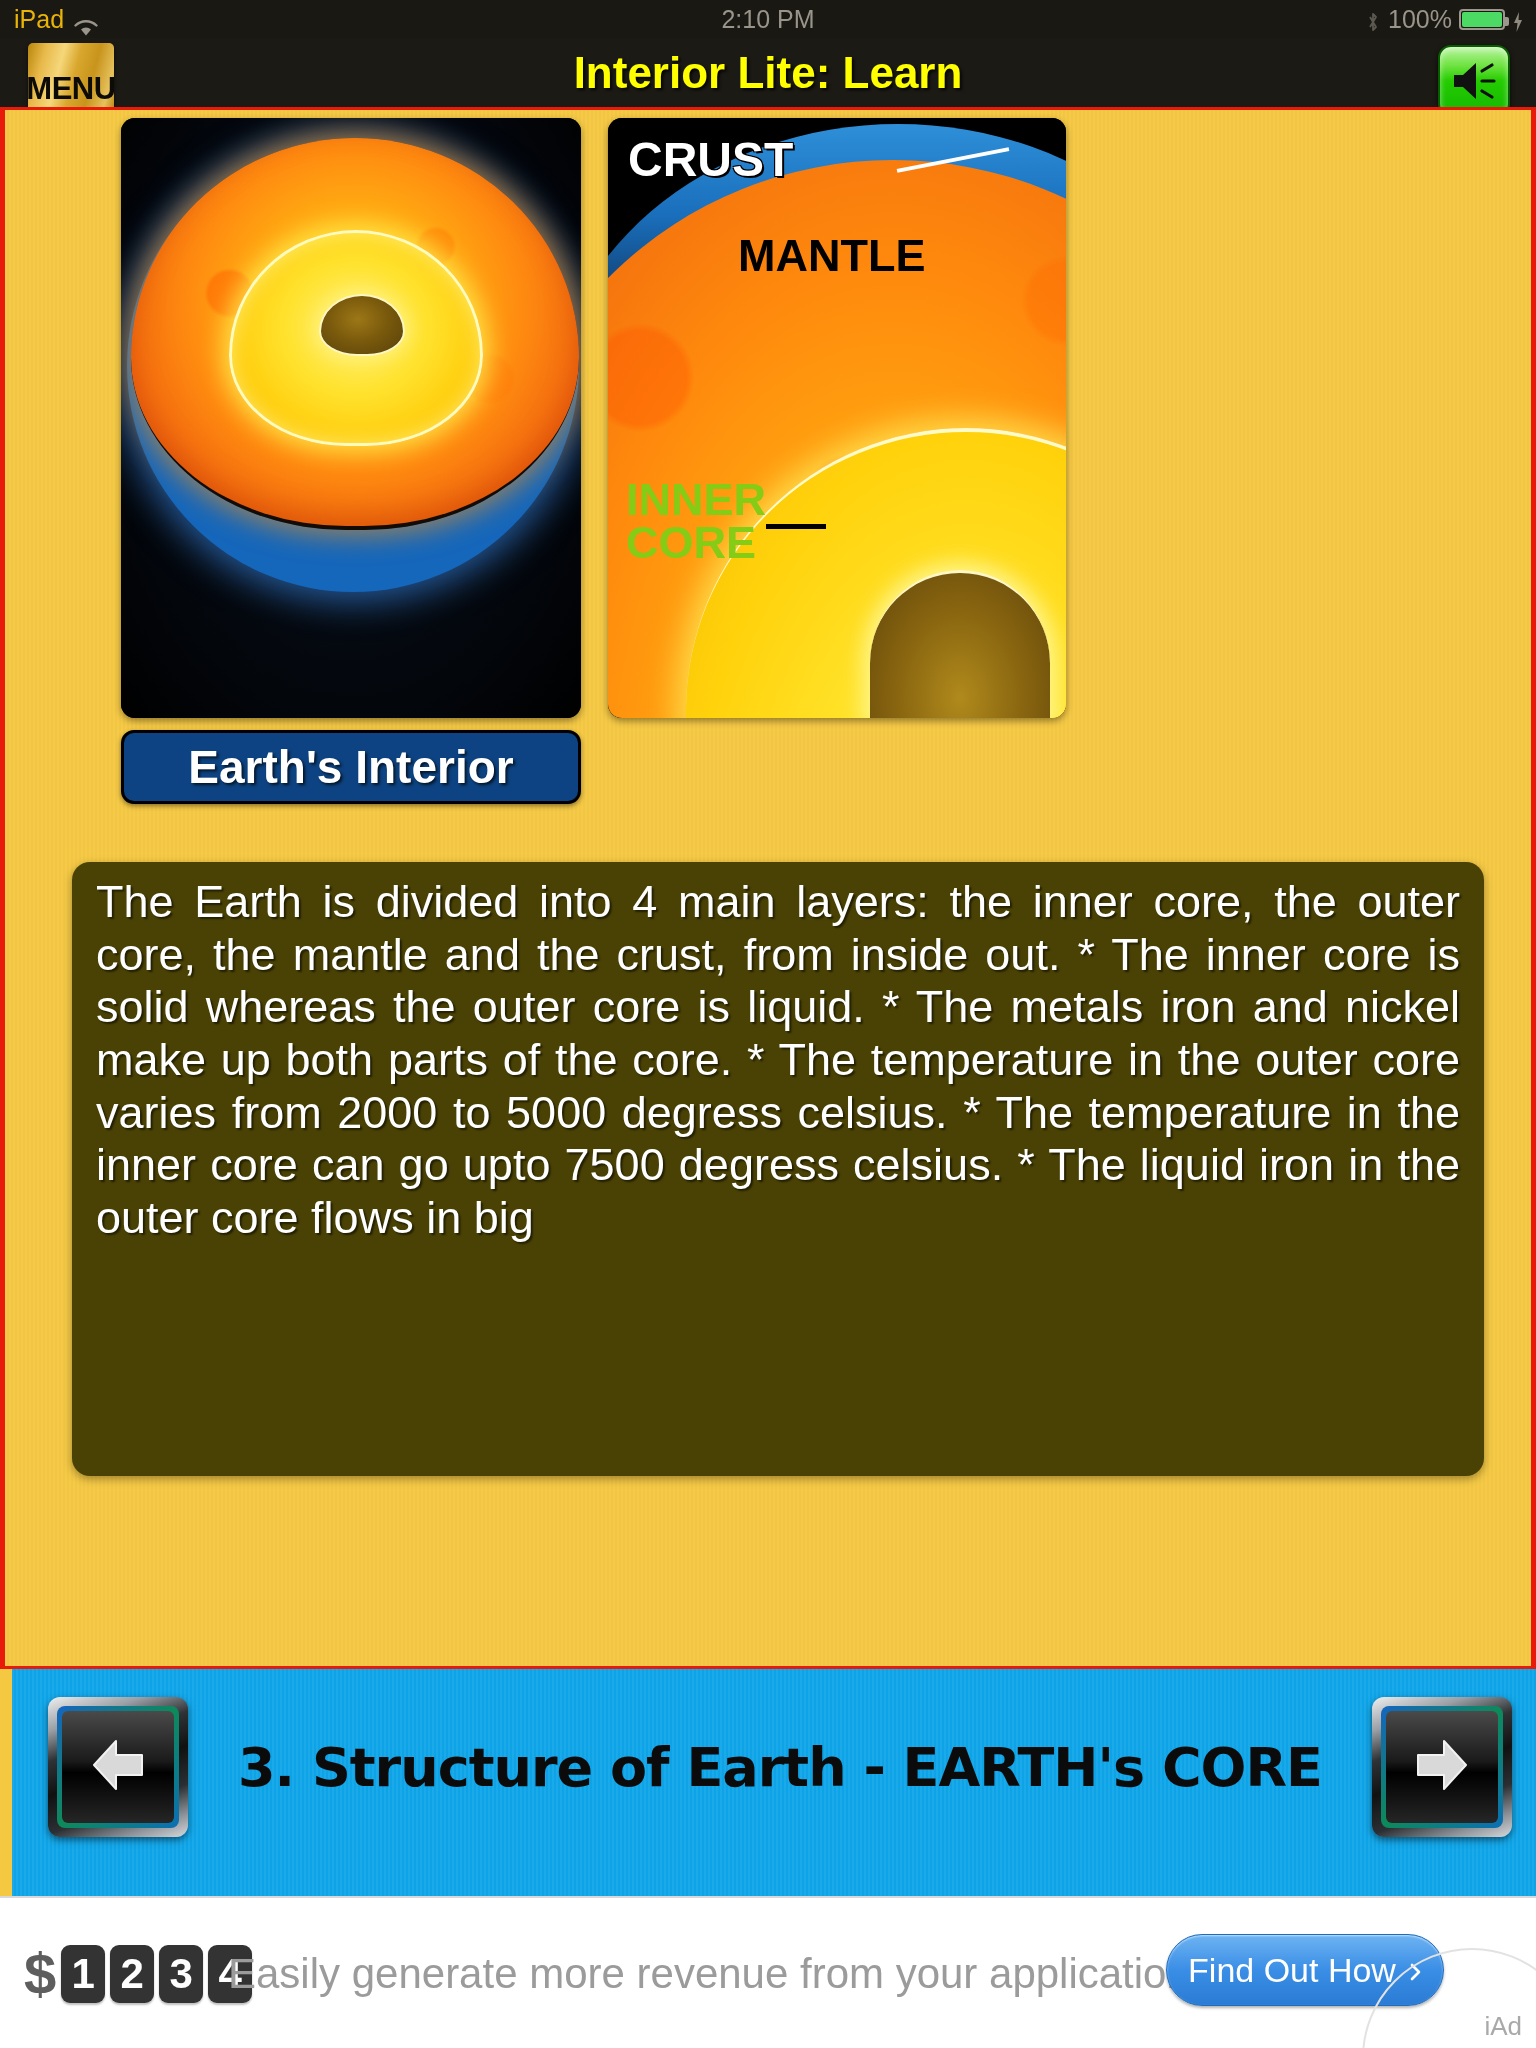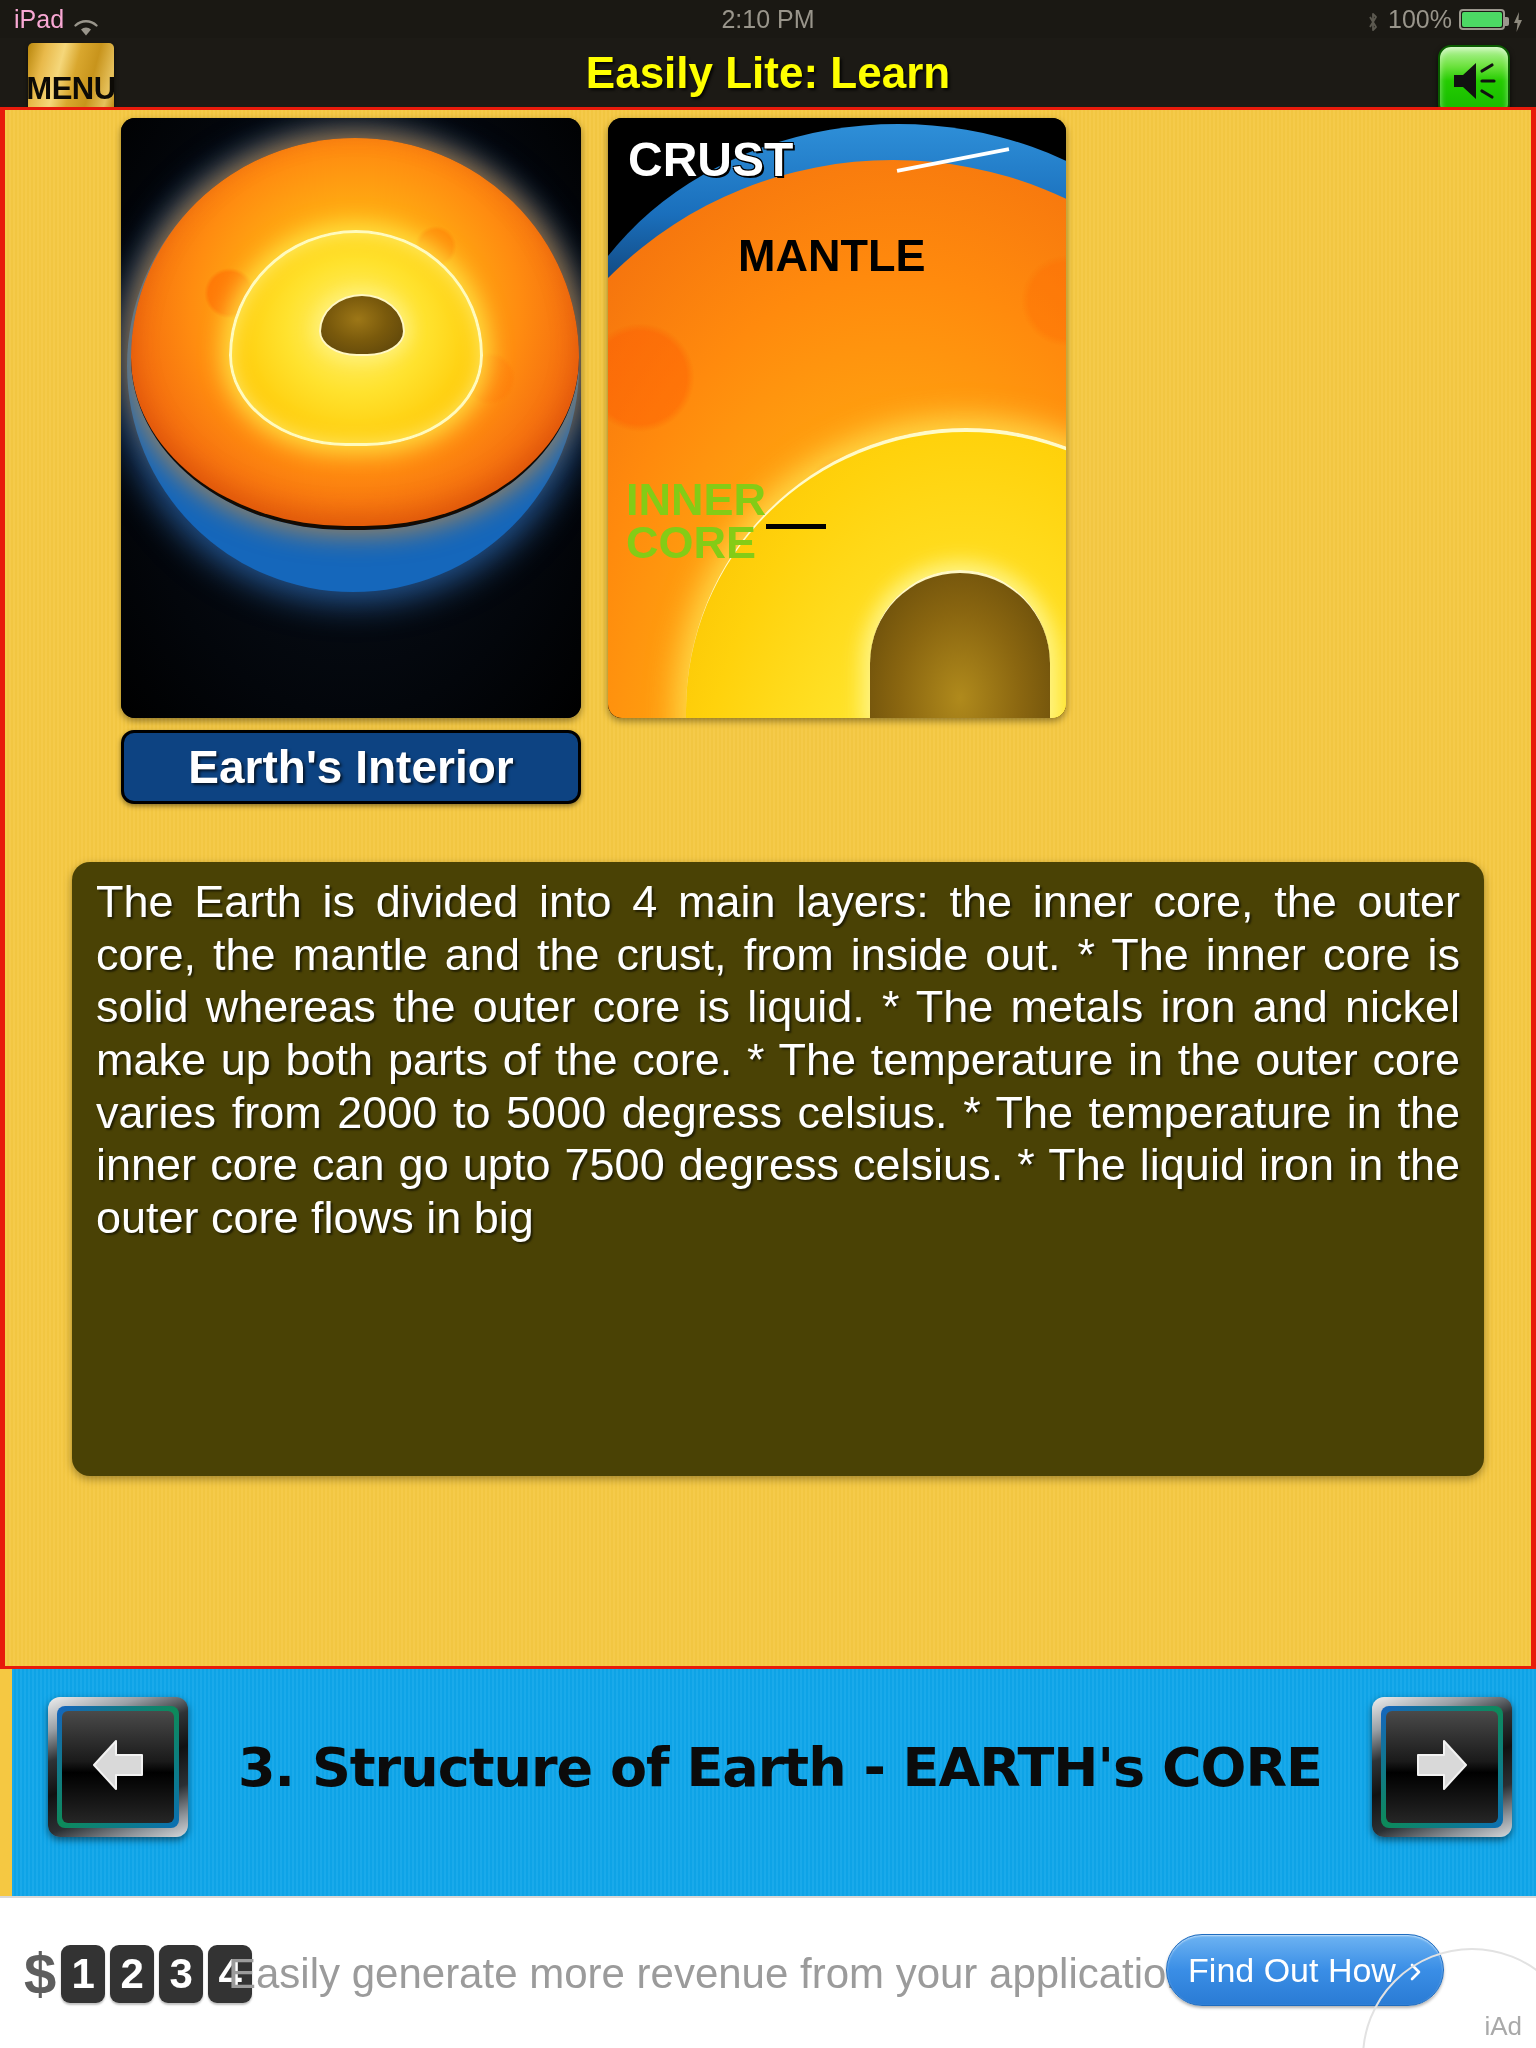--- a/index.html
+++ b/index.html
@@ -11,21 +11,21 @@
   }
   #app { position: relative; width: 1536px; height: 2048px; background: #f5c842; }
 
   
   .statusbar {
     position: absolute; left: 0; top: 0; width: 1536px; height: 38px;
     background: #1a1813; color: #8e8a7e;
     font-size: 24px; line-height: 38px;
   }
   .sb-left { position: absolute; left: 14px; top: 0; display: flex; align-items: center; gap: 9px; }
-  .sb-ipad { font-size: 25px; color: #f9a8d4; }
+  .sb-ipad { font-size: 25px; color: #eab308; }
   .wifi-icon { display: inline-block; width: 26px; height: 20px; position: relative; top: 2px; }
   .sb-center { position: absolute; left: 0; right: 0; text-align: center; font-size: 25px; color: #99958b; }
   .sb-right { position: absolute; right: 12px; top: 0; display: flex; align-items: center; gap: 7px; height: 38px; }
   .bt-icon { width: 16px; height: 24px; }
   .sb-batt-pct { font-size: 25px; color: #99958b; }
   .batt {
     width: 46px; height: 21px; border: 2px solid #9b978d; border-radius: 4px;
     position: relative; display: inline-block;
   }
   .batt::after {
@@ -313,21 +313,21 @@
             <path d="M7 2 L2 13 L5.5 13 L4.5 22 L10 10 L6.5 10 Z" fill="#8e8a7e"></path>
           </svg>
       </span>
     </div>
   </div>
 
   <div class="navbar">
     <div class="menu-btn">
       <span>MENU</span>
     </div>
-    <div class="nav-title">Easily Lite:  Learn</div>
+    <div class="nav-title">Interior Lite:  Learn</div>
     <div class="sound-btn">
       <span>
         <svg viewBox="0 0 52 52" width="52" height="52">
           <path d="M6 20 h9 L28 8 v36 L15 32 H6 Z" fill="#111"></path>
           <path d="M34 16 L44 10" stroke="#111" stroke-width="3.2" stroke-linecap="round"></path>
           <path d="M34 26 L46 26" stroke="#111" stroke-width="3.2" stroke-linecap="round"></path>
           <path d="M34 36 L44 42" stroke="#111" stroke-width="3.2" stroke-linecap="round"></path>
         </svg>
       </span>
     </div>

